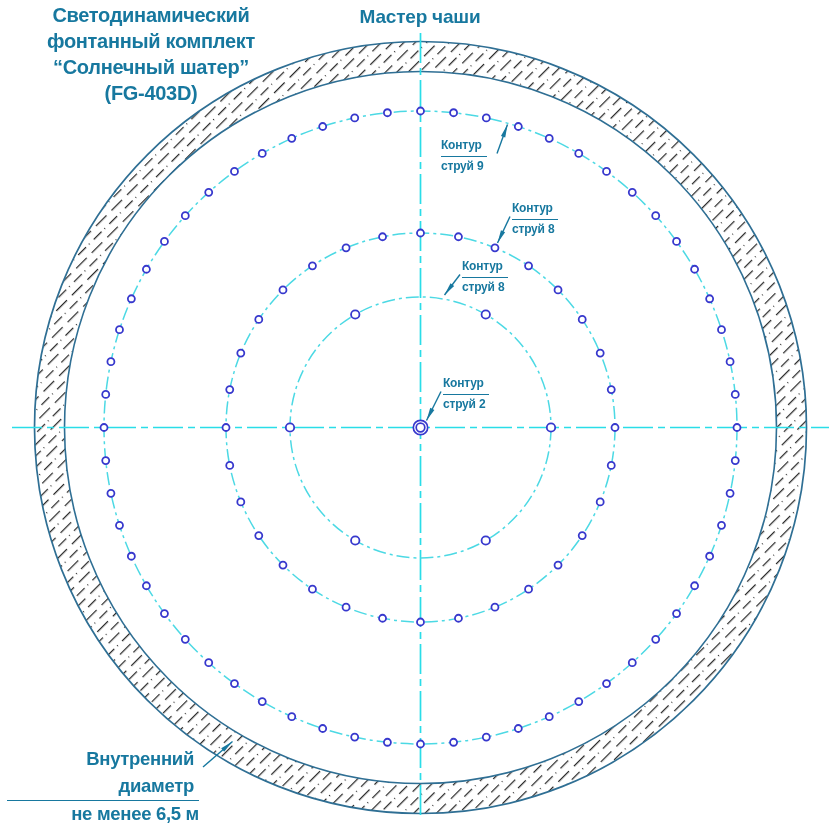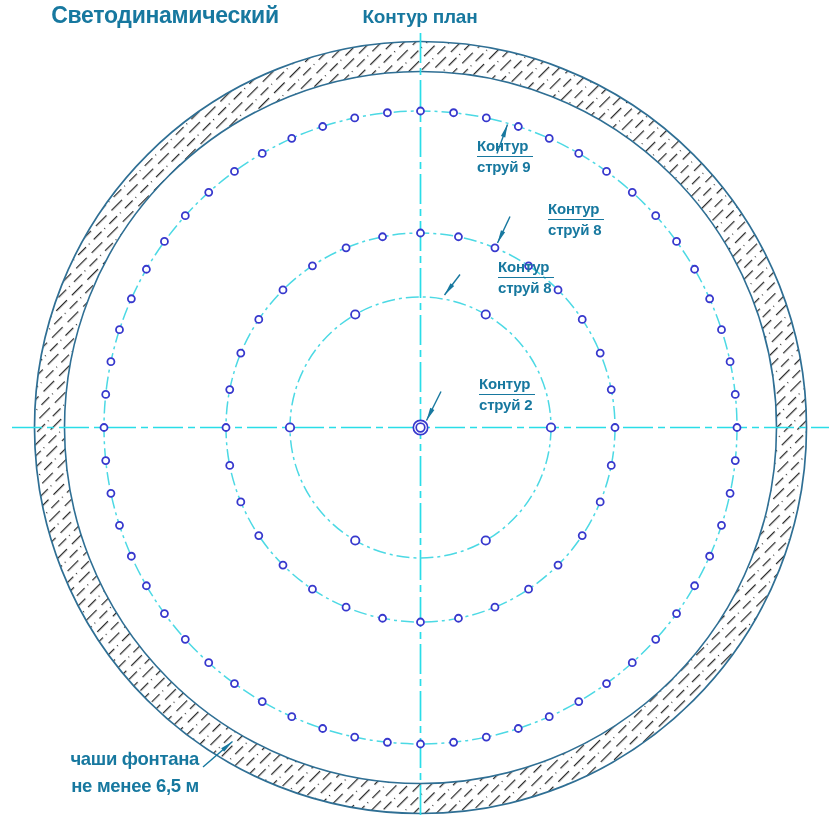--- a/index.html
+++ b/index.html
@@ -3,24 +3,24 @@
 <meta charset="utf-8">
 <style>
   html,body{margin:0;padding:0;background:#fff;}
   body{
     position:relative;width:835px;height:836px;overflow:hidden;
     font-family:"Liberation Sans", sans-serif;
     --ink:#17789f;
   }
   #plan-svg{position:absolute;left:0;top:0;width:835px;height:836px;}
   .txt{position:absolute;color:var(--ink);font-weight:700;}
-  .title{left:45px;top:2px;width:240px;text-align:center;font-size:23px;line-height:26px;letter-spacing:-0.3px;}
+  .title{left:31px;top:2px;width:240px;text-align:center;font-size:20px;line-height:26px;letter-spacing:-0.3px;}
   .heading{left:320px;top:6px;width:200px;text-align:center;font-size:19px;letter-spacing:-0.2px;}
   .note{left:7px;top:746px;width:192px;text-align:right;font-size:18.5px;line-height:26.5px;letter-spacing:-0.3px;}
-  .rl{font-size:15px;line-height:19px;letter-spacing:-0.2px;margin-left:36px;}
+  .rl{font-size:12px;line-height:19px;letter-spacing:-0.2px;}
   .u{display:inline-block;border-bottom:1.6px solid currentColor;padding:0 5px 1px 0;}
 </style>
 </head>
 <body style="--ink: #17789f; background: rgb(255, 255, 255);">
 
 <svg id="plan-svg" viewBox="0 0 835 836">
   <defs>
     <pattern id="hatch" width="22" height="16" patternUnits="userSpaceOnUse" patternTransform="rotate(-45)">
       <line class="hatchline" x1="-2" y1="3.5" x2="24" y2="3.5" stroke-width="1.25" stroke-dasharray="13 7" stroke="#2b2b2b"></line>
       <line class="hatchline" x1="-2" y1="11.5" x2="24" y2="11.5" stroke-width="1.25" stroke-dasharray="11 6" stroke-dashoffset="8" stroke="#2b2b2b"></line>
@@ -166,23 +166,26 @@
       </g>
       <g>
         <line x1="203" y1="767" x2="232.5" y2="741.5" stroke="#17789f" stroke-width="1.4"></line>
         <polygon points="232.5,741.5 224.16914340214277,751.7414270658898 221.16095661153588,748.2613678375407" fill="#17789f"></polygon>
       </g>
     </g>
 </svg>
 
 <div class="txt title">
   <div>Светодинамический</div>
-</div>
-
-<div class="txt heading">Контур план</div>
+  <div>фонтанный комплект</div>
+  <div>“Солнечный шатер”</div>
+  <div>(FG-403D)</div>
+</div>
+
+<div class="txt heading">Мастер чаши</div>
 
 <div class="txt rl" style="left:443px;top:374px">
   <span class="u">Контур</span>
   <div>струй 2</div>
 </div>
 
 <div class="txt rl" style="left:462px;top:257px">
   <span class="u">Контур</span>
   <div>струй 8</div>
 </div>
@@ -191,15 +194,15 @@
   <span class="u">Контур</span>
   <div>струй 8</div>
 </div>
 
 <div class="txt rl" style="left:441px;top:136px">
   <span class="u">Контур</span>
   <div>струй 9</div>
 </div>
 
 <div class="txt note">
-  <div>чаши фонтана</div>
+  <div><span class="u">Внутренний диаметр</span></div>
   <div>не менее 6,5 м</div>
 </div>
 
 </body></html>

